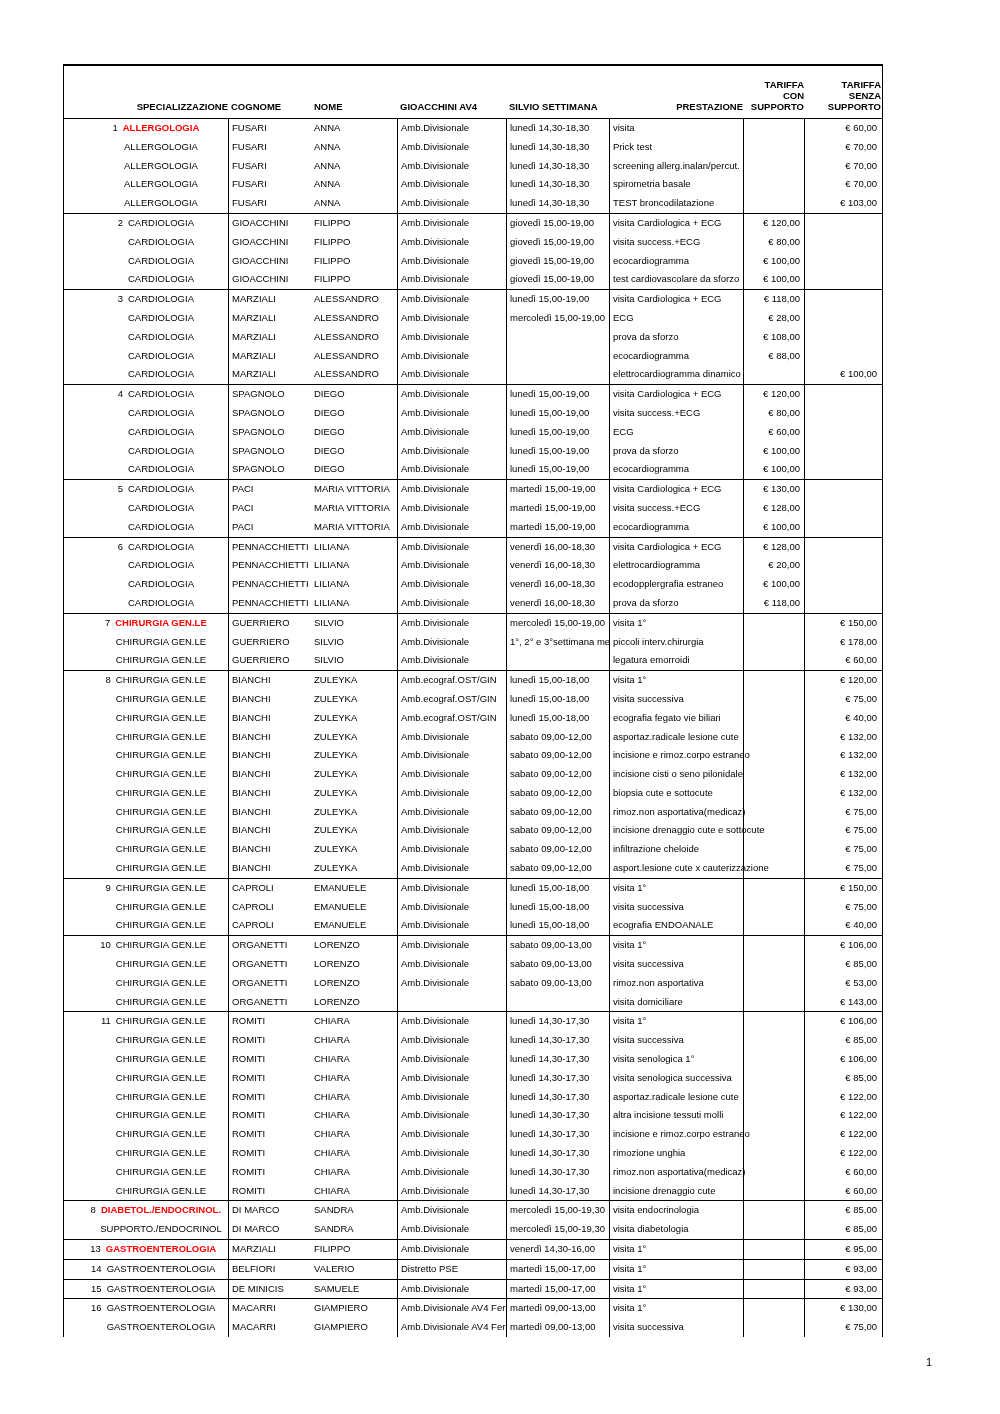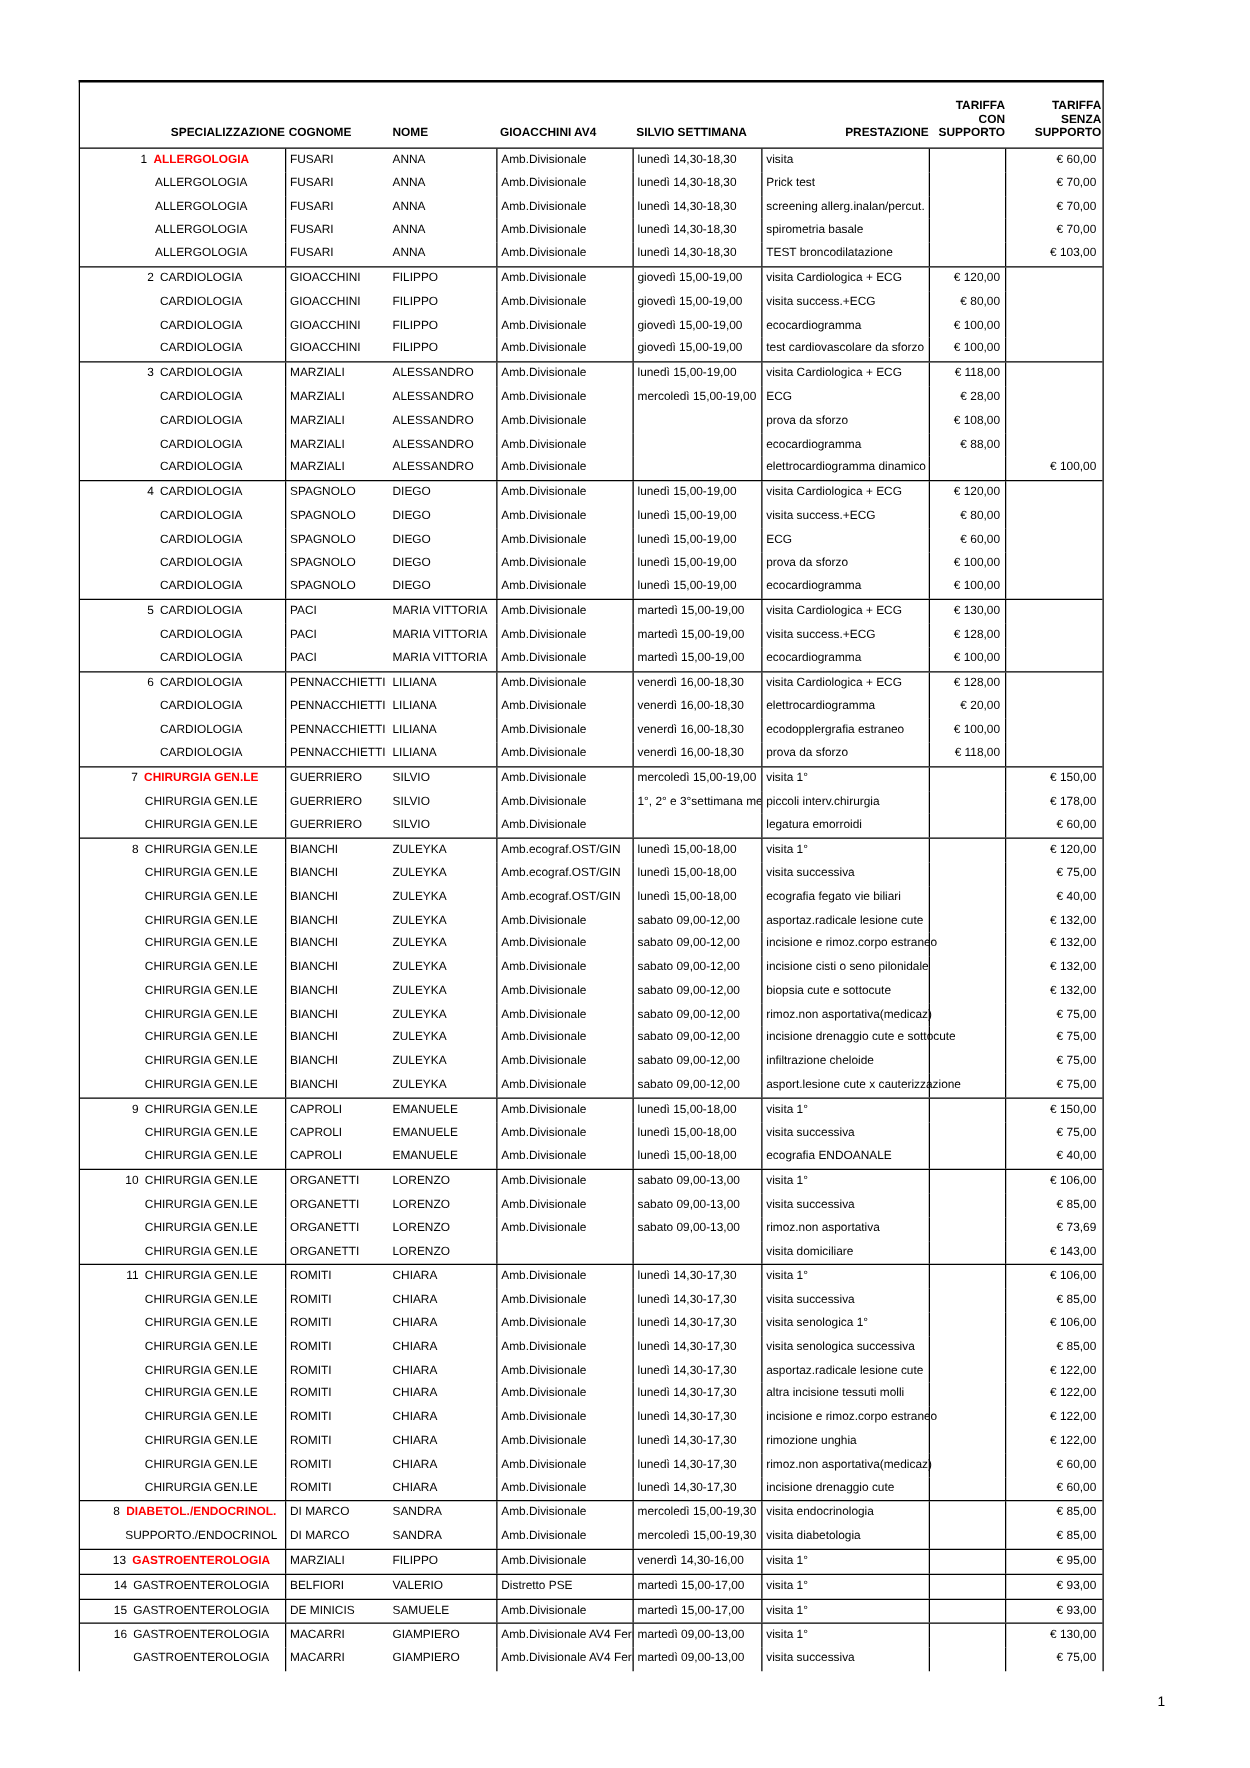--- a/index.html
+++ b/index.html
@@ -565,21 +565,21 @@
             <div class="cell c-sen">€ 85,00</div>
           </div>
           <div class="row">
             <div class="cell c-spec"><span class="spec-name">CHIRURGIA GEN.LE</span></div>
             <div class="cell c-cognome">ORGANETTI</div>
             <div class="cell c-nome">LORENZO</div>
             <div class="cell c-st">Amb.Divisionale</div>
             <div class="cell c-gi">sabato 09,00-13,00</div>
             <div class="cell c-pr">rimoz.non asportativa</div>
             <div class="cell c-con"></div>
-            <div class="cell c-sen">€ 73,69</div>
+            <div class="cell c-sen">€ 53,00</div>
           </div>
           <div class="row">
             <div class="cell c-spec"><span class="spec-name">CHIRURGIA GEN.LE</span></div>
             <div class="cell c-cognome">ORGANETTI</div>
             <div class="cell c-nome">LORENZO</div>
             <div class="cell c-st"></div>
             <div class="cell c-gi"></div>
             <div class="cell c-pr">visita domiciliare</div>
             <div class="cell c-con"></div>
             <div class="cell c-sen">€ 143,00</div>

